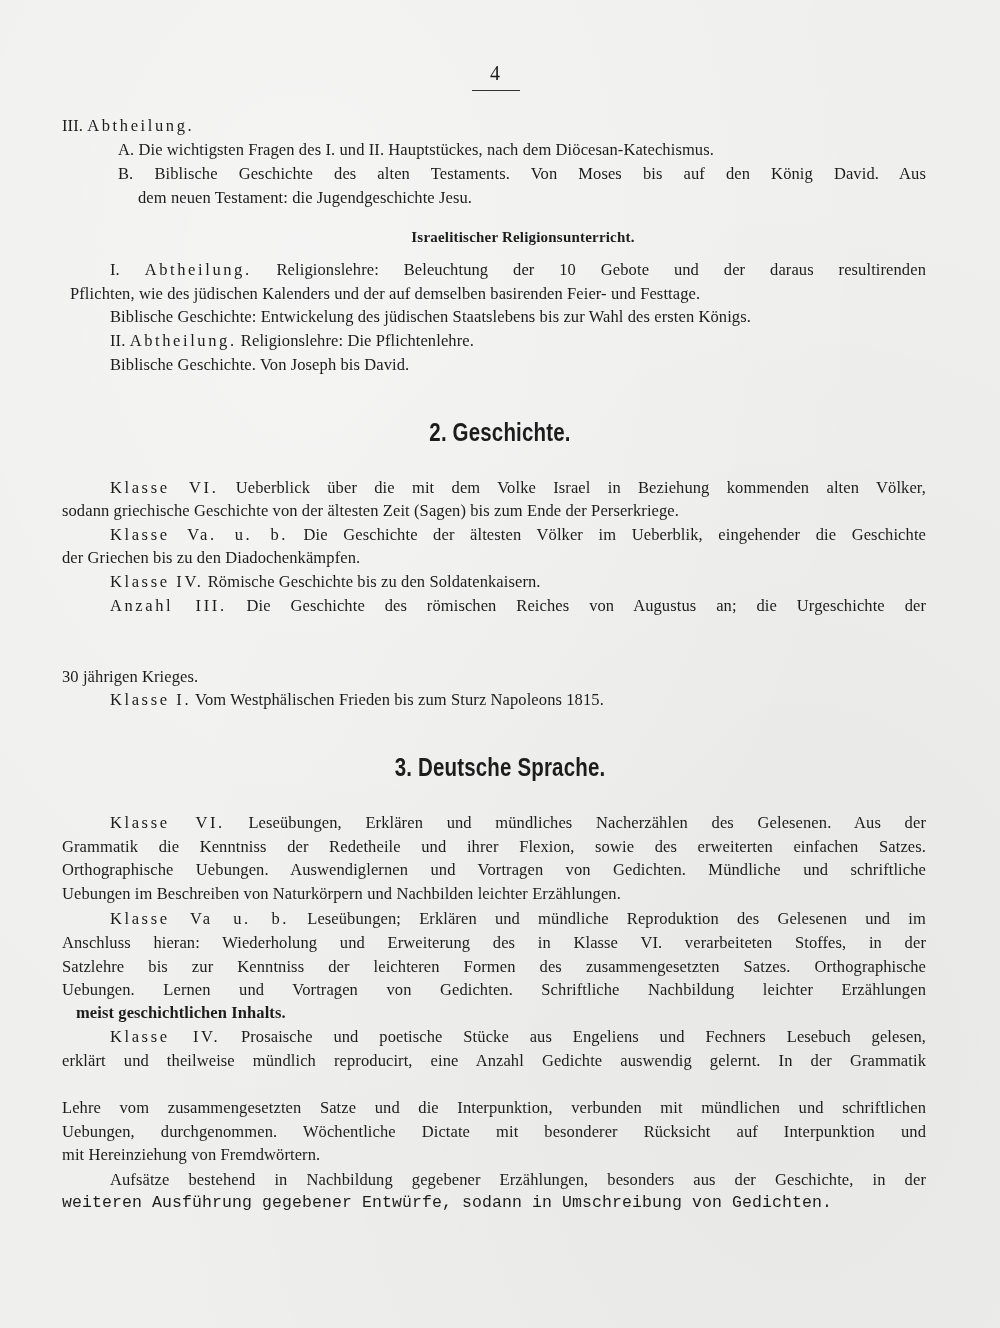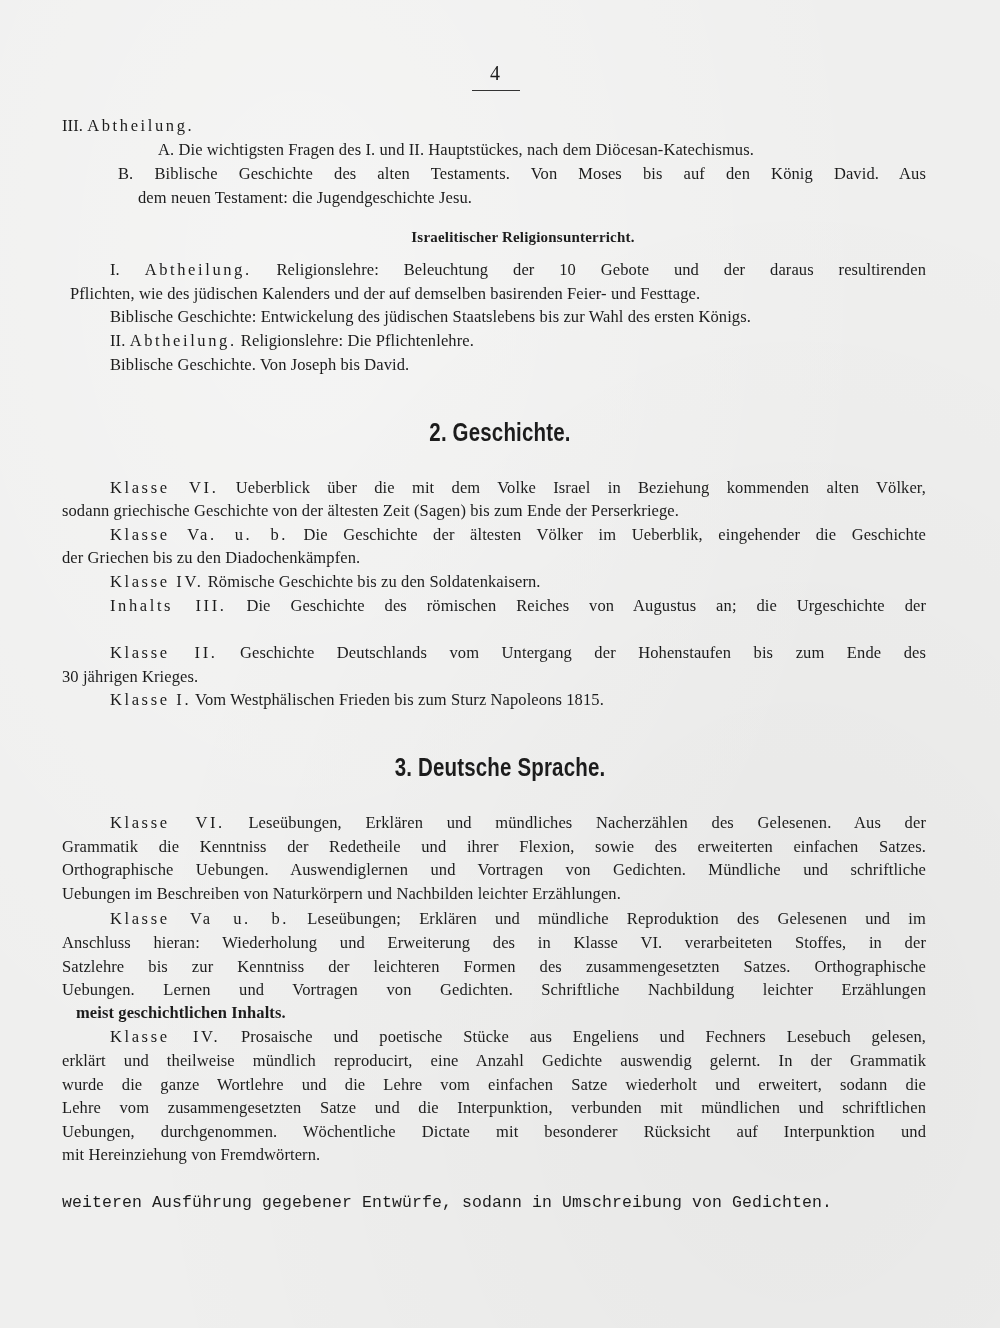--- a/index.html
+++ b/index.html
@@ -81,21 +81,21 @@
 
 <div class="page">
 
   <div class="page-number">4</div>
   <div class="page-rule"></div>
 
   <div class="line" style="left:62px; top:116px;">
     <span>III.</span>
     <span class="spaced">Abtheilung.</span>
   </div>
-  <div class="line" style="left:118px; top:140px;margin-left:40px;">
+  <div class="line" style="left:118px; top:140px;">
     <span>A.</span>
     <span>Die wichtigsten Fragen des I. und II. Hauptstückes, nach dem Diöcesan-Katechismus.</span>
   </div>
   <div class="line justify" style="left:118px; top:164px; width:808px;">
     <span>B.</span>
     <span>Biblische Geschichte des alten Testaments.  Von Moses bis auf den König David.  Aus</span>
   </div>
   <div class="line" style="left:138px; top:188px;">dem neuen Testament: die Jugendgeschichte Jesu.</div>
 
   <div class="subheading">Israelitischer Religionsunterricht.</div>
@@ -127,28 +127,24 @@
     <span>Die Geschichte der ältesten Völker im Ueberblik, eingehender die Geschichte</span>
   </div>
   <div class="line" style="left:62px; top:548px;">der Griechen bis zu den Diadochenkämpfen.</div>
 
   <div class="line" style="left:110px; top:572px;">
     <span class="spaced">Klasse IV.</span>
     <span>Römische Geschichte bis zu den Soldatenkaisern.</span>
   </div>
 
   <div class="line justify" style="left:110px; top:596px; width:816px;">
-    <span class="spaced">Inhalts III.</span>
+    <span class="spaced">Anzahl III.</span>
     <span>Die Geschichte des römischen Reiches von Augustus an; die Urgeschichte der</span>
   </div>
 
-  <div class="line justify" style="left:110px; top:643px; width:816px;">
-    <span class="spaced">Klasse II.</span>
-    <span>Geschichte Deutschlands vom Untergang der Hohenstaufen bis zum Ende des</span>
-  </div>
   <div class="line" style="left:62px; top:667px;">30 jährigen Krieges.</div>
 
   <div class="line" style="left:110px; top:690px;">
     <span class="spaced">Klasse I.</span>
     <span>Vom Westphälischen Frieden bis zum Sturz Napoleons 1815.</span>
   </div>
 
   <div class="section-heading" style="top:753px;">3. Deutsche Sprache.</div>
 
   <div class="line justify" style="left:110px; top:813px; width:816px;">
@@ -166,20 +162,20 @@
   <div class="line justify" style="left:62px; top:933px; width:864px;">Anschluss hieran: Wiederholung und Erweiterung des in Klasse VI. verarbeiteten Stoffes, in der</div>
   <div class="line justify" style="left:62px; top:957px; width:864px;">Satzlehre bis zur Kenntniss der leichteren Formen des zusammengesetzten Satzes.  Orthographische</div>
   <div class="line justify" style="left:62px; top:980px; width:864px;">Uebungen.  Lernen und Vortragen von Gedichten.  Schriftliche Nachbildung leichter Erzählungen</div>
   <div class="line" style="left:76px; top:1003px;font-weight:bold;">meist geschichtlichen Inhalts.</div>
 
   <div class="line justify" style="left:110px; top:1027px; width:816px;">
     <span class="spaced">Klasse IV.</span>
     <span>Prosaische und poetische Stücke aus Engeliens und Fechners Lesebuch gelesen,</span>
   </div>
   <div class="line justify" style="left:62px; top:1051px; width:864px;">erklärt und theilweise mündlich reproducirt, eine Anzahl Gedichte auswendig gelernt.  In der Grammatik</div>
-  <div class="line justify" style="left:62px; top:1075px; width:864px;">wurde die ganze Wortlehre und die Lehre vom einfachen Satze wiederholt und erweitert, sodann die</div>
   <div class="line justify" style="left:62px; top:1098px; width:864px;">Lehre vom zusammengesetzten Satze und die Interpunktion, verbunden mit mündlichen und schriftlichen</div>
   <div class="line justify" style="left:62px; top:1122px; width:864px;">Uebungen, durchgenommen.  Wöchentliche Dictate mit besonderer Rücksicht auf Interpunktion und</div>
   <div class="line" style="left:62px; top:1145px;">mit Hereinziehung von Fremdwörtern.</div>
 
+  <div class="line justify" style="left:110px; top:1170px; width:816px;">Aufsätze bestehend in Nachbildung gegebener Erzählungen, besonders aus der Geschichte, in der</div>
   <div class="line" style="left:62px; top:1193px;font-family:Liberation Mono, monospace;">weiteren Ausführung gegebener Entwürfe, sodann in Umschreibung von Gedichten.</div>
 
 </div>
 
 </body></html>

